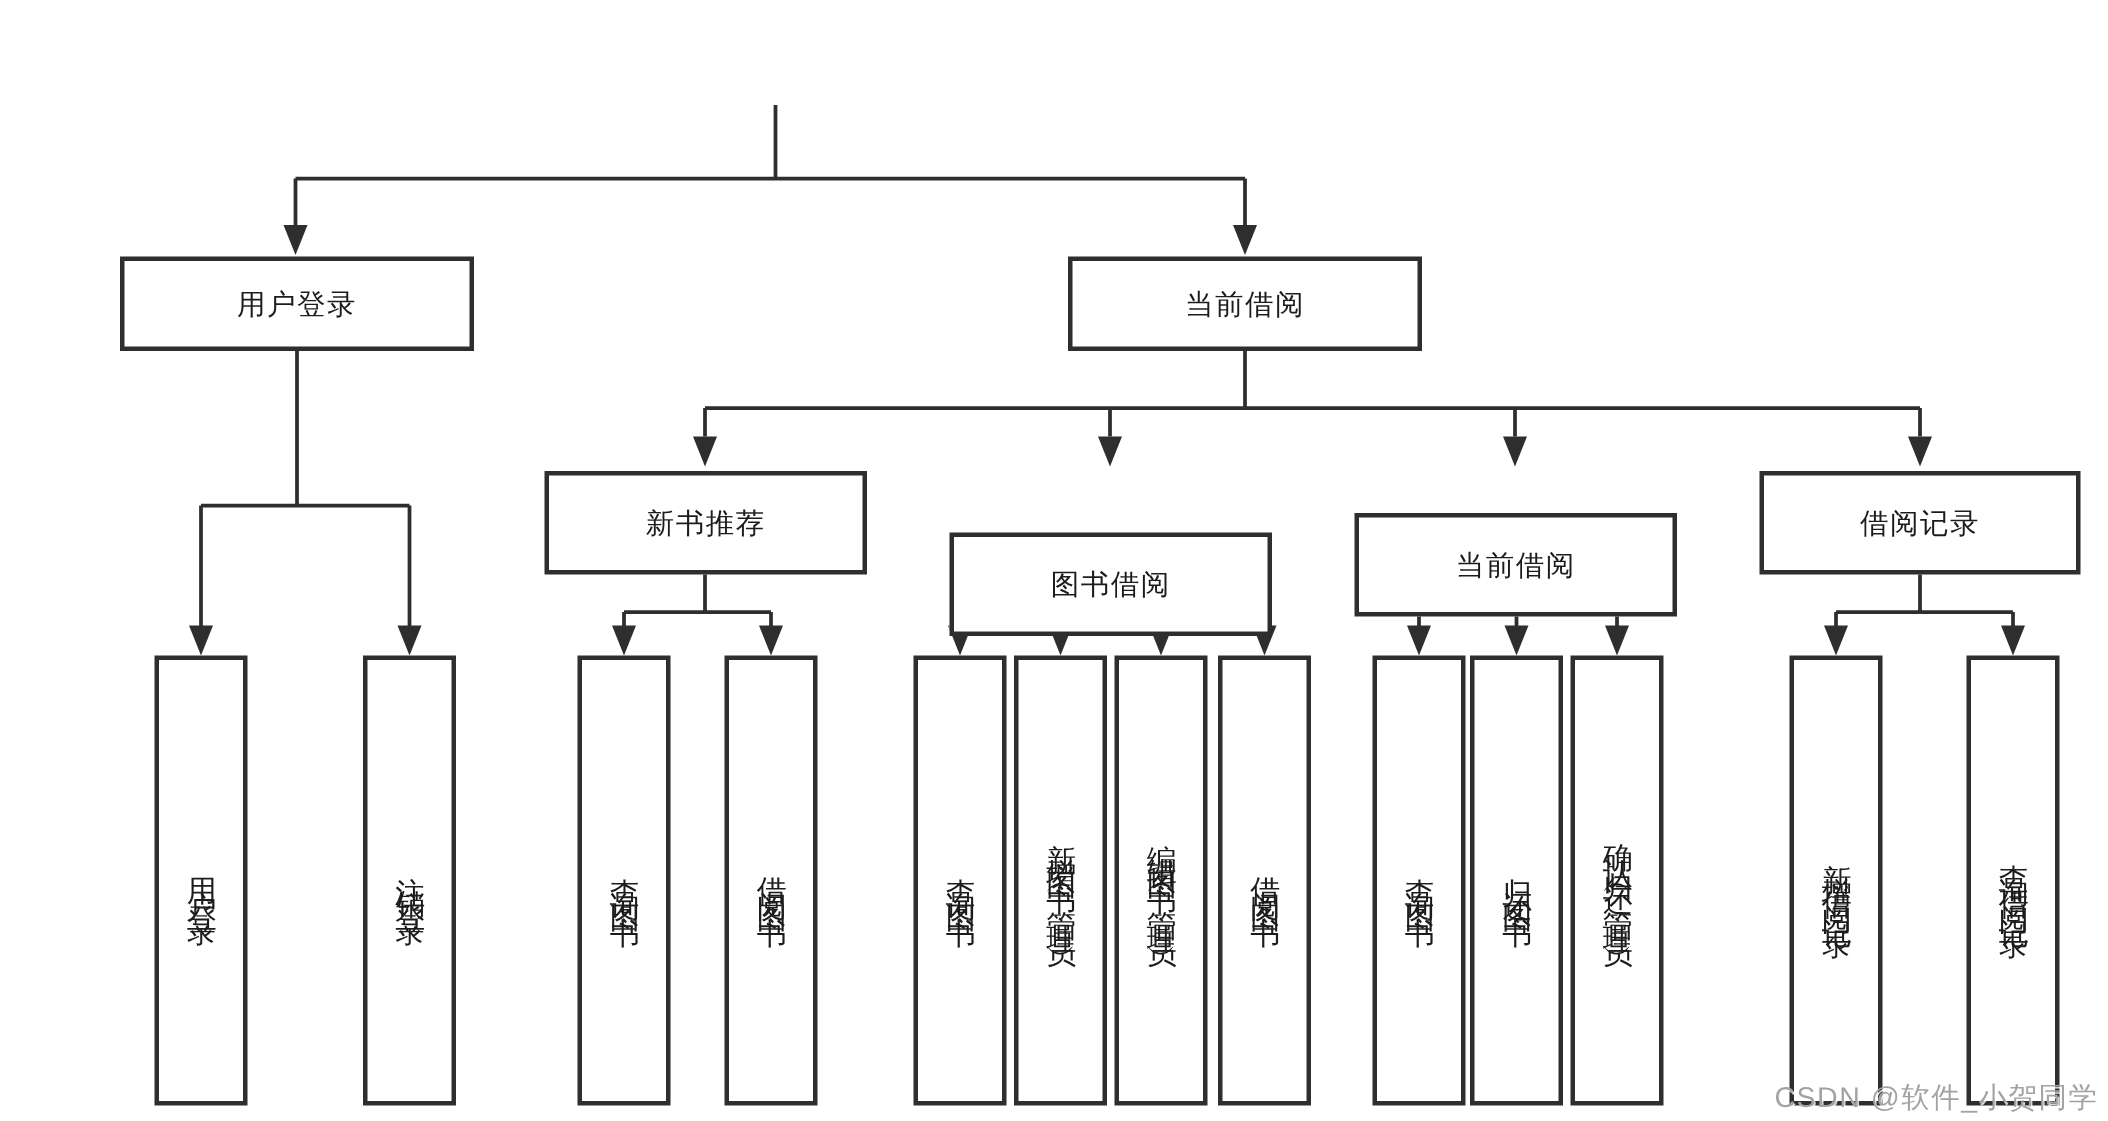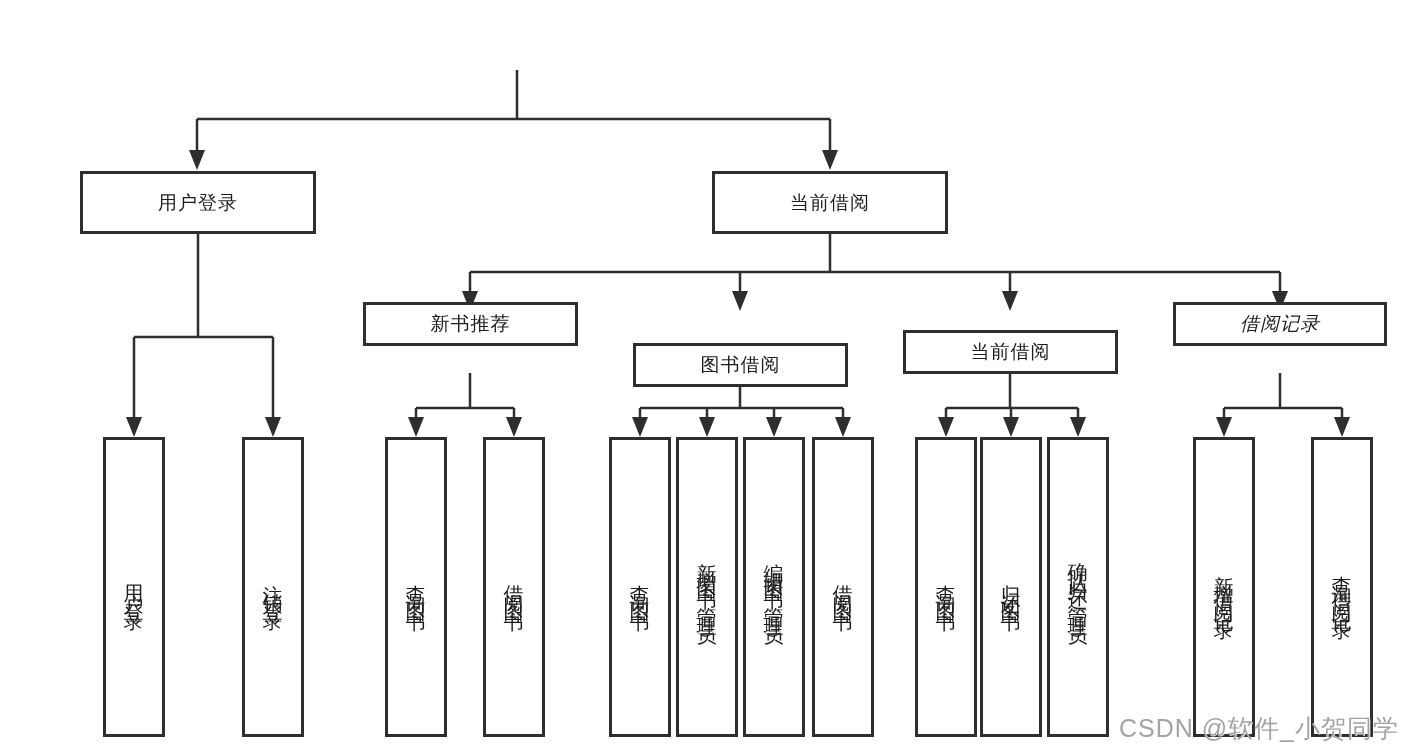--- a/index.html
+++ b/index.html
@@ -21,25 +21,25 @@
     align-items:center;
     justify-content:center;
     color:#1c1c1c;
     font-size:19px;
     letter-spacing:1px;
     white-space:nowrap;
   }
   .root{left:13px;top:13px;width:1008px;height:57px;}
   .lvl2-user{left:80px;top:171px;width:236px;height:63px;}
   .lvl2-book{left:712px;top:171px;width:236px;height:63px;}
-  .lvl3{top:302px;width:215px;height:44px;}
+  .lvl3{top:314px;width:215px;height:69px;}
   .lvl3-newbook{left:363px;}
   .lvl3-borrow{left:633px;margin-top:41px;}
   .lvl3-current{left:903px;margin-top:28px;}
-  .lvl3-record{left:1173px;width:214px;font-style:italic;}
+  .lvl3-record{left:1173px;width:214px;}
   .leaf{top:437px;width:62px;height:300px;}
   .vtext{
     writing-mode:vertical-rl;
     text-orientation:mixed;
     font-size:20px;
     letter-spacing:9px;
     line-height:1;
     color:#1c1c1c;
   }
   .leaf-ul-login{left:103px;}
@@ -52,21 +52,21 @@
   .leaf-bb-borrow{left:812px;}
   .leaf-cb-query{left:915px;}
   .leaf-cb-return{left:980px;}
   .leaf-cb-confirm{left:1047px;}
   .leaf-br-add{left:1193px;}
   .leaf-br-query{left:1311px;}
   .watermark{
     position:absolute;
     right:6px;bottom:2px;
     z-index:3;
-    font-size:25px;
+    font-size:19px;
     color:#a3a3a3;
     letter-spacing:1px;
     text-shadow:1px 1px 0 rgba(255,255,255,0.8);
   }
 </style>
 </head>
 <body>
 
 <div class="stage">
 

